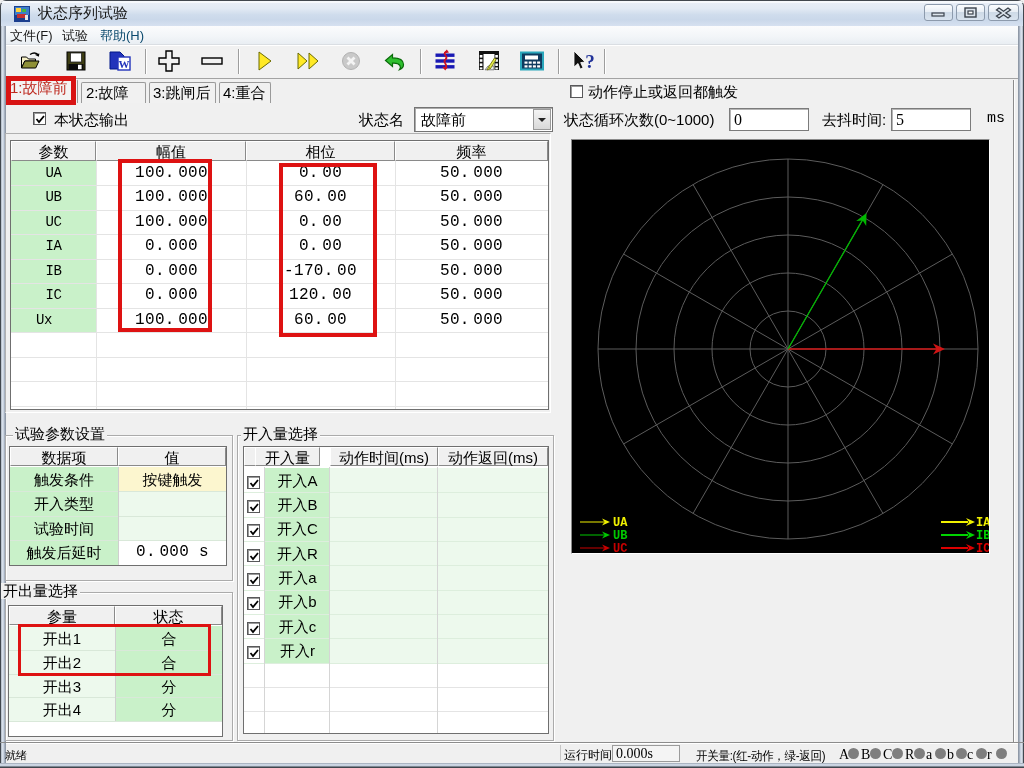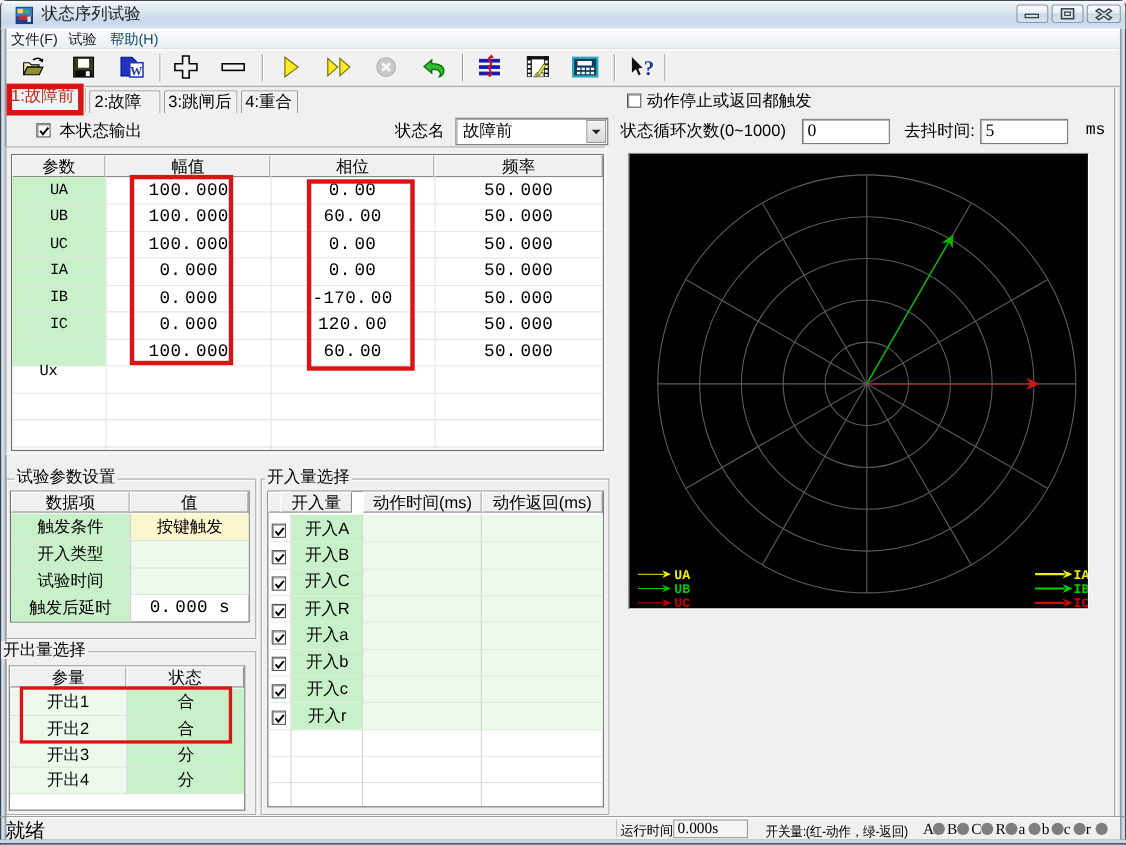--- a/index.html
+++ b/index.html
@@ -195,21 +195,21 @@
       <line x1="384.5" y1="0" x2="384.5" y2="248"></line>
 </g>
 </svg>
 
 <div class="lab" style="left:11px;top:167px;width:85px">UA</div>
 <div class="lab" style="left:11px;top:191px;width:85px">UB</div>
 <div class="lab" style="left:11px;top:216px;width:85px">UC</div>
 <div class="lab" style="left:11px;top:240px;width:85px">IA</div>
 <div class="lab" style="left:11px;top:265px;width:85px">IB</div>
 <div class="lab" style="left:11px;top:289px;width:85px">IC</div>
-<div class="lab" style="left:11px;top:332px;width:66px">Ux</div>
+<div class="lab" style="left:11px;top:314px;width:66px">Ux</div>
 
 <div class="num" style="left:96px;top:166px;width:151px">100. 000</div>
 <div class="num" style="left:96px;top:190px;width:151px">100. 000</div>
 <div class="num" style="left:96px;top:215px;width:151px">100. 000</div>
 <div class="num" style="left:96px;top:239px;width:151px">0. 000</div>
 <div class="num" style="left:96px;top:264px;width:151px">0. 000</div>
 <div class="num" style="left:96px;top:288px;width:151px">0. 000</div>
 <div class="num" style="left:96px;top:313px;width:151px">100. 000</div>
 
 <div class="num" style="left:246px;top:166px;width:149px">0. 00</div>
@@ -410,21 +410,21 @@
       <path d="M403 408 L394 404 L397 408 L394 412 Z" fill="#DC0000"></path>
 <text x="404" y="412" fill="#DC0000">IC</text>
 </g>
 </svg>
 
 <div class="a" style="left:1013px;top:80px;width:1px;height:663px;background:#8C8C8C"></div>
 <div class="a" style="left:1014px;top:80px;width:1px;height:663px;background:#FDFDFD"></div>
 
 <div class="a" style="left:0;top:742px;width:1024px;height:1px;background:#8C8C8C"></div>
 <div class="a" style="left:6px;top:743px;width:1012px;height:20px;background:#F0F0F0;border-top:1px solid #fff"></div>
-<div class="a" style="left:5px;top:749px;font-size:18px;line-height:13px">就绪</div>
+<div class="a" style="left:5px;top:749px;font-size:11px;line-height:13px">就绪</div>
 <div class="a" style="left:560px;top:745px;width:1px;height:16px;background:#C6C6C6"></div>
 <div class="a" style="left:564px;top:749px;font-size:12px;line-height:13px">运行时间</div>
 <div class="a" style="left:612px;top:745px;width:68px;height:17px;background:#F4F4F4;border:1px solid #9B9B9B"></div>
 <div class="a" style="left:616px;top:747px;font-family:'Liberation Serif',serif;font-size:14px;line-height:14px">0.000s</div>
 <div class="a" style="left:696px;top:749px;font-size:12.5px;line-height:15px;letter-spacing:-0.3px;transform:scaleX(0.92);transform-origin:0 0;white-space:nowrap">开关量:(红-动作，绿-返回)</div>
 <div class="a" style="left:839px;top:747px;width:180px;height:16px;font-size:14px;line-height:15px;font-family:'Liberation Serif',serif">
 <span style="position:absolute;left:0">A</span>
     <span style="position:absolute;left:9px;top:1px;width:11px;height:11px;border-radius:50%;background:#7E7E7E"></span>
 <span style="position:absolute;left:22px">B</span>
     <span style="position:absolute;left:31px;top:1px;width:11px;height:11px;border-radius:50%;background:#7E7E7E"></span>

